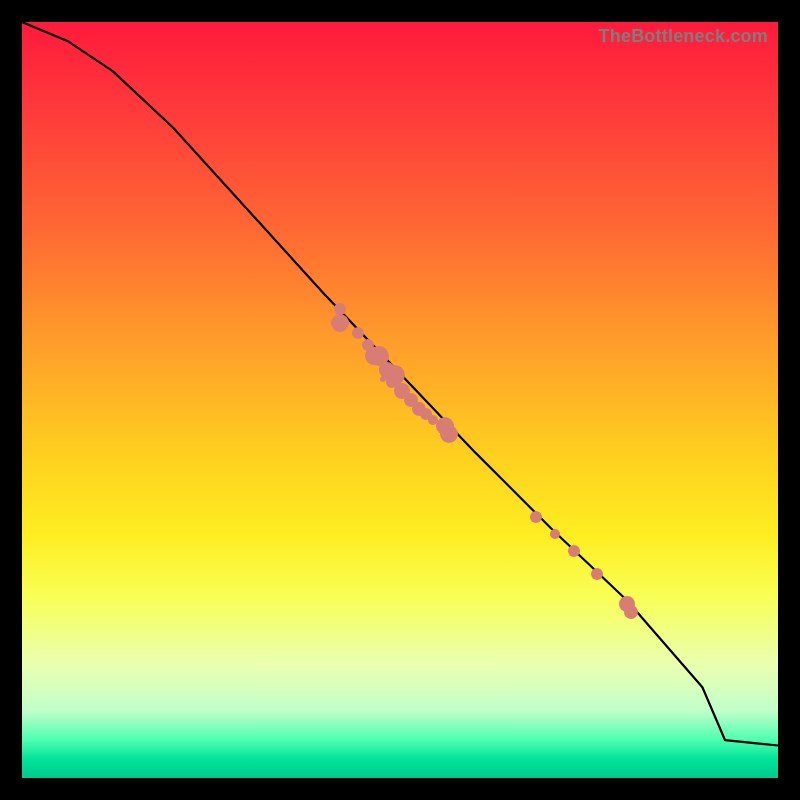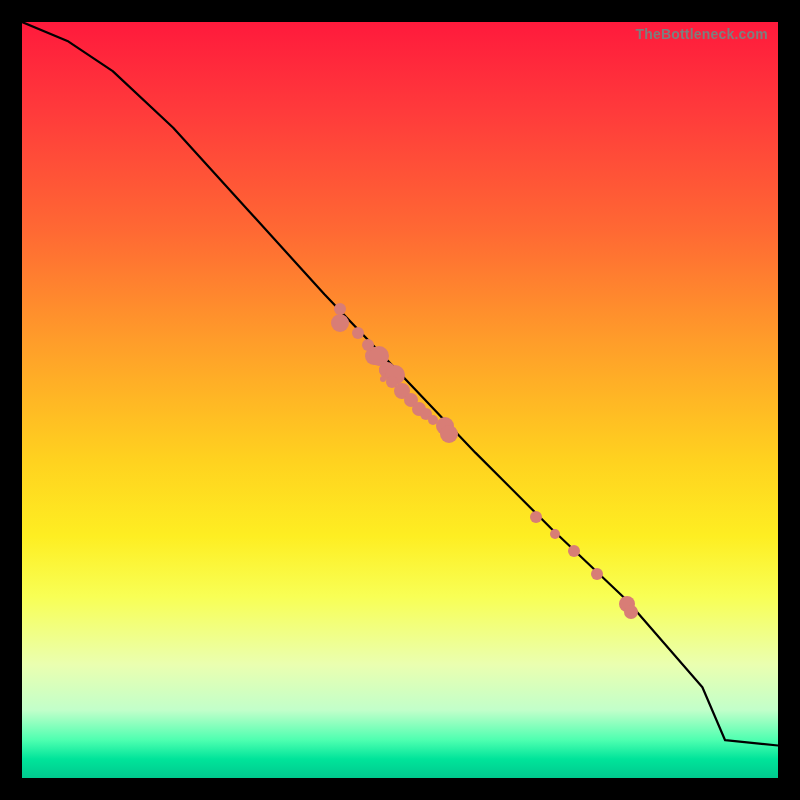--- a/index.html
+++ b/index.html
@@ -11,21 +11,21 @@
       #ff6a33 28%,
       #ff9c2a 42%,
       #ffd21f 58%,
       #feee22 68%,
       #f8ff55 76%,
       #eaffb0 85%,
       #c2ffca 91%,
       #4dffb0 95%,
       #00e49a 97.5%,
       #00c98e 100%)}
-  .watermark{position:absolute;top:4px;right:10px;color:#7e7e7e;font-size:14px;font-weight:600;letter-spacing:.2px}
+  .watermark{position:absolute;top:4px;right:10px;color:#7e7e7e;font-size:18px;font-weight:600;letter-spacing:.2px}
   svg.curve{position:absolute;inset:0}
   .pt{position:absolute;border-radius:50%;background:#d87d76;transform:translate(-50%,-50%)}
 </style>
 </head>
 <body>
 
 <div class="stage">
   <div class="plot">
     <div class="gradient"></div>
     <div class="watermark">TheBottleneck.com</div>

